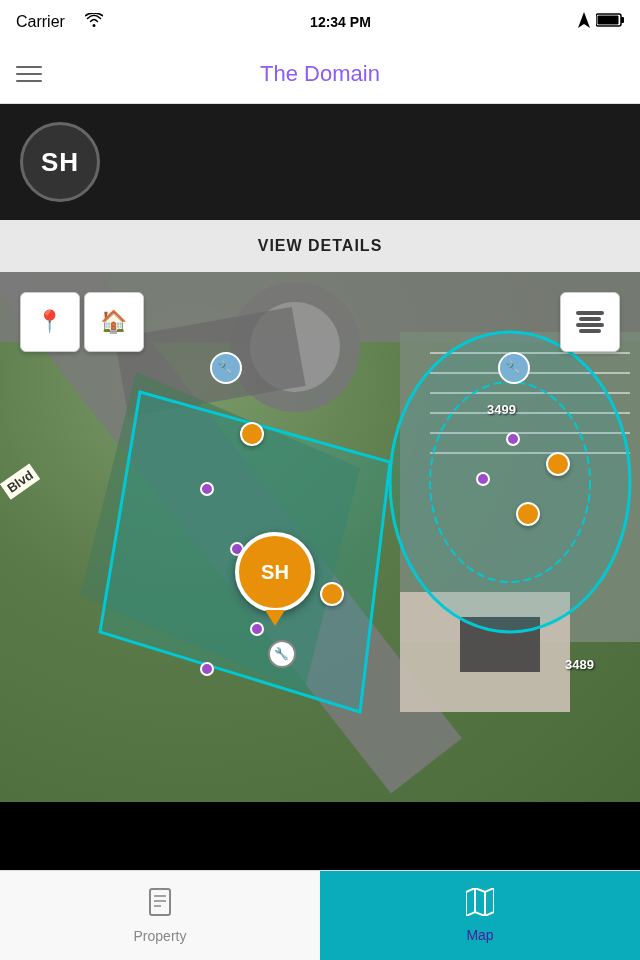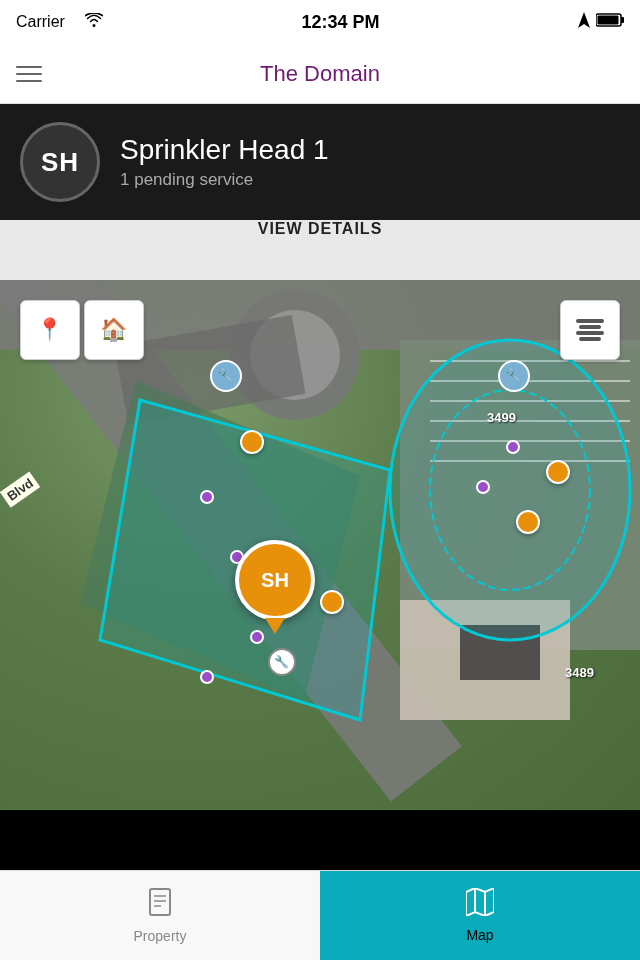--- a/index.html
+++ b/index.html
@@ -6,30 +6,30 @@
     * { margin: 0; padding: 0; box-sizing: border-box; }
     body { width: 640px; height: 960px; overflow: hidden; font-family: -apple-system, 'Helvetica Neue', Arial, sans-serif; background: #000; }
 
     
     .status-bar {
       width: 100%; height: 44px; background: #fff;
       display: flex; align-items: center; justify-content: space-between;
       padding: 0 16px; font-size: 16px; font-weight: 500;
     }
     .status-bar-left { display: flex; align-items: center; gap: 20px; }
-    .status-bar-center { font-size: 18px; font-weight: 600; }
+    .status-bar-center { font-size: 14px; font-weight: 600; }
     .status-bar-right { display: flex; align-items: center; gap: 6px; }
 
     
     .nav-bar {
       width: 100%; height: 60px; background: #fff;
       display: flex; align-items: center; justify-content: center;
       border-bottom: 1px solid #ddd; position: relative;
     }
-    .nav-bar-title { font-size: 22px; color: #701a75; font-weight: 400; }
+    .nav-bar-title { font-size: 22px; color: #8b5cf6; font-weight: 400; }
     .nav-bar-menu { position: absolute; left: 16px; display: flex; flex-direction: column; gap: 5px; cursor: pointer; }
     .nav-bar-menu span { display: block; width: 26px; height: 2px; background: #666; border-radius: 2px; }
 
     
     .header-card {
       width: 100%; background: #1a1a1a;
       display: flex; align-items: center; padding: 18px 20px; gap: 20px;
     }
     .avatar-circle {
       width: 80px; height: 80px; border-radius: 50%;
@@ -38,22 +38,22 @@
       background: #333; flex-shrink: 0;
     }
     .avatar-text { color: #fff; font-size: 26px; font-weight: 700; letter-spacing: 1px; }
     .header-info {}
     .header-title { color: #fff; font-size: 28px; font-weight: 500; }
     .header-sub { color: #aaa; font-size: 17px; margin-top: 4px; }
 
     
     .view-details-bar {
       width: 100%; background: #e8e8e8;
-      display: flex; justify-content: center;
-      height: 60px; cursor: pointer;
+      display: flex; align-items: center; justify-content: center;
+      height: 52px; cursor: pointer;
     }
     .view-details-text { font-size: 16px; font-weight: 700; letter-spacing: 1px; color: #222; }
 
     
     .map-area {
       width: 100%; height: 530px; position: relative; overflow: hidden;
       background: #6b8c6b;
     }
 
     
@@ -161,21 +161,21 @@
       display: flex; align-items: stretch;
       position: absolute; bottom: 0; left: 0; justify-content: flex-end;
     }
     .tab-item {
       flex: 1;
       display: flex; flex-direction: column;
       align-items: center; justify-content: center;
       gap: 4px; cursor: pointer;
     }
     .tab-item.active { background: #0aabba; }
-    .tab-item.active .tab-label { color: #000000; }
+    .tab-item.active .tab-label { color: #4c1d95; }
     .tab-item.active .tab-icon { color: #fff; }
     .tab-icon { font-size: 26px; color: #888; }
     .tab-label { font-size: 14px; color: #888; }
 
     
     .street-label {
       position: absolute;
       background: #ffe; font-size: 13px; font-weight: 700;
       padding: 2px 4px; transform: rotate(-35deg); color: #333;
     }
@@ -233,24 +233,20 @@
       <span></span>
       <span></span>
   </div>
   <span class="nav-bar-title">The Domain</span>
 </div>
 
 <div class="header-card">
   <div class="avatar-circle">
     <span class="avatar-text">SH</span>
   </div>
-  <div class="header-info">
-    <div class="header-title">Sprinkler Head 1</div>
-    <div class="header-sub">1 pending service</div>
-  </div>
 </div>
 
 <div class="view-details-bar">
   <span class="view-details-text">VIEW DETAILS</span>
 </div>
 
 <div class="map-area">
 
   <div class="map-bg"></div>
 

